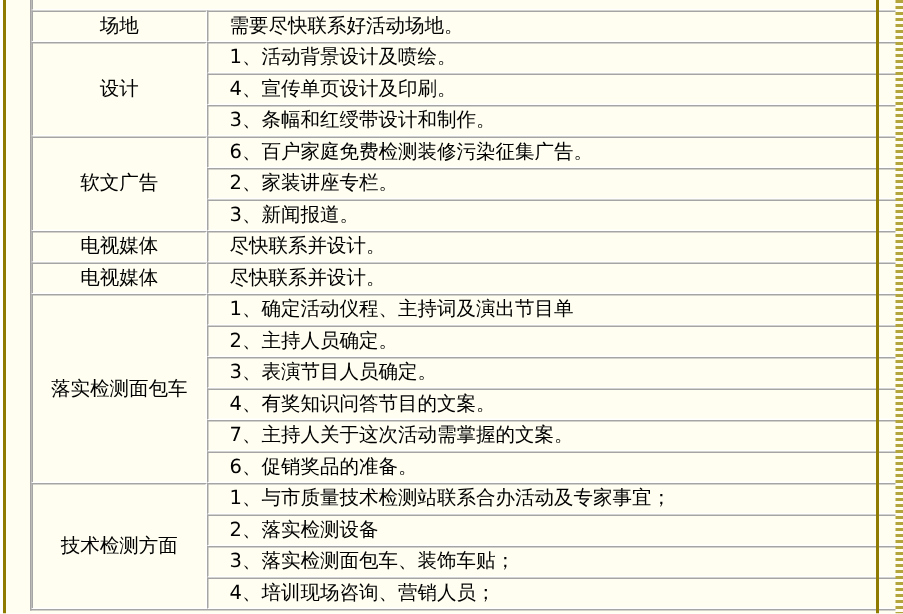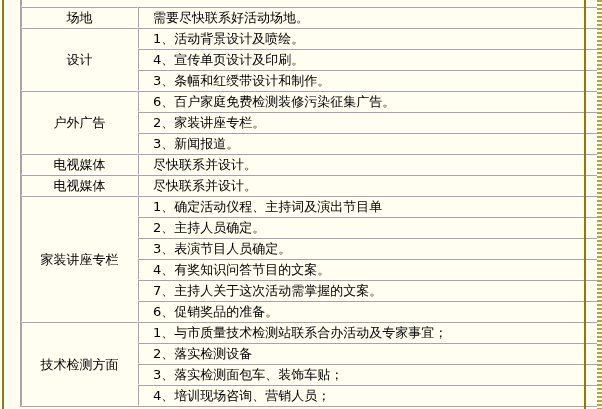--- a/index.html
+++ b/index.html
@@ -90,39 +90,39 @@
           <td class="cat" rowspan="3">设计</td>
           <td class="task">1、活动背景设计及喷绘。</td>
         </tr>
         <tr>
           <td class="task">4、宣传单页设计及印刷。</td>
         </tr>
         <tr>
           <td class="task">3、条幅和红绶带设计和制作。</td>
         </tr>
         <tr>
-          <td class="cat" rowspan="3">户外广告</td>
+          <td class="cat" rowspan="3">软文广告</td>
           <td class="task">6、百户家庭免费检测装修污染征集广告。</td>
         </tr>
         <tr>
           <td class="task">2、家装讲座专栏。</td>
         </tr>
         <tr>
           <td class="task">3、新闻报道。</td>
         </tr>
         <tr>
           <td class="cat" rowspan="1">电视媒体</td>
           <td class="task">尽快联系并设计。</td>
         </tr>
         <tr>
           <td class="cat" rowspan="1">电视媒体</td>
           <td class="task">尽快联系并设计。</td>
         </tr>
         <tr>
-          <td class="cat" rowspan="6">家装讲座专栏</td>
+          <td class="cat" rowspan="6">落实检测面包车</td>
           <td class="task">1、确定活动仪程、主持词及演出节目单</td>
         </tr>
         <tr>
           <td class="task">2、主持人员确定。</td>
         </tr>
         <tr>
           <td class="task">3、表演节目人员确定。</td>
         </tr>
         <tr>
           <td class="task">4、有奖知识问答节目的文案。</td>

